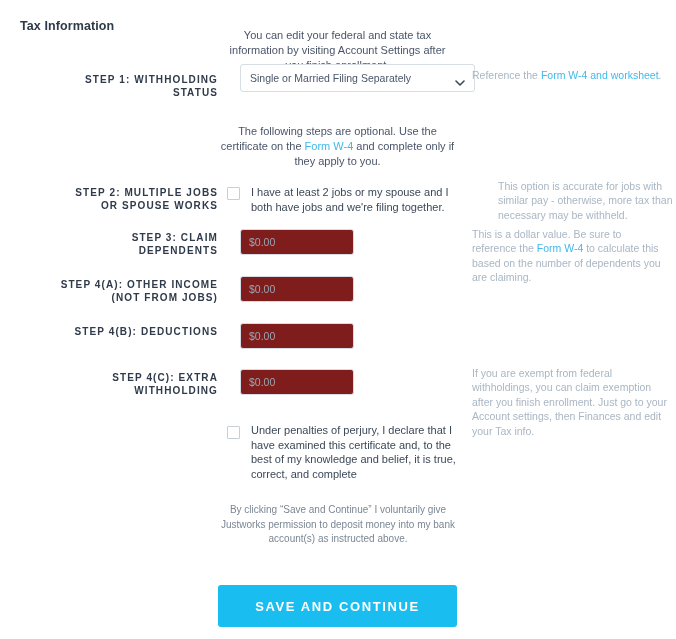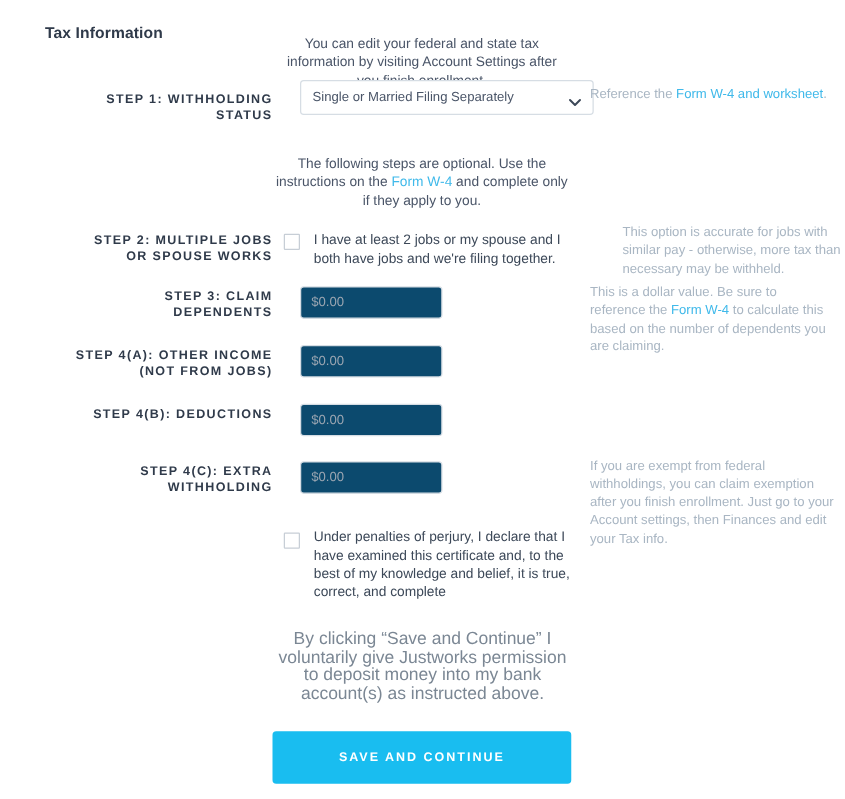--- a/index.html
+++ b/index.html
@@ -15,21 +15,21 @@
     overflow: hidden;
   }
   .page {
     position: relative;
     width: 676px;
     height: 639px;
   }
   
   .section-title {
     position: absolute;
-    left: 36px;
+    left: 20px;
     top: 19px;
     font-size: 12.5px;
     font-weight: bold;
     color: #2f3a4a;
     letter-spacing: 0.1px;
   }
   
   .intro {
     position: absolute;
     left: 220px;
@@ -95,21 +95,21 @@
     top: 9px;
     width: 10px;
     height: 10px;
   }
   
   .text-input {
     width: 114px;
     height: 26px;
     border: 1px solid #d6dde4;
     border-radius: 3px;
-    background: #0c4a6e;
+    background: #7f1d1d;
     box-sizing: border-box;
     font-family: "Liberation Sans", sans-serif;
     font-size: 10.5px;
     color: #9aa5b1;
     padding: 0 8px;
     outline: none;
   }
   .text-input::placeholder { color: #9aa5b1; }
   
   .opt-note {
@@ -144,37 +144,37 @@
     text-decoration: none;
   }
   .help-link { color: #3fb9ea; text-decoration: none; }
   
   .footer-note {
     position: absolute;
     left: 218px;
     top: 503px;
     width: 240px;
     text-align: center;
-    font-size: 14px;
+    font-size: 10px;
     line-height: 14.6px;
     color: #7b8794;
   }
   
   .submit-btn {
     position: absolute;
     left: 218px;
     top: 585px;
     width: 239px;
     height: 42px;
     background: #19bdf0;
     border: none;
     border-radius: 3px;
     color: #ffffff;
     font-family: "Liberation Sans", sans-serif;
-    font-size: 10px;
+    font-size: 13px;
     font-weight: bold;
     letter-spacing: 1.6px;
     cursor: pointer;
   }
 </style>
 </head>
 <body>
 
 <div class="page">
 
@@ -193,21 +193,21 @@
             </svg>
         </span>
       </div>
     </div>
     <div class="row-help" style="top:4px;">
       <span>Reference the </span><a class="help-link" href="#">Form W-4 and worksheet</a><span>.</span>
     </div>
   </div>
 
   <div class="opt-note">
-    <span>The following steps are optional. Use the instructions on the </span><a class="link" href="#">Form W-4</a><span> and complete only if they apply to you.</span>
+    <span>The following steps are optional. Use the certificate on the </span><a class="link" href="#">Form W-4</a><span> and complete only if they apply to you.</span>
   </div>
 
   <div class="row" style="top:185px;">
     <div class="row-label" style="top:1px;">Step 2: Multiple Jobs or Spouse Works</div>
     <span class="cb-wrap" style="left:227px; top:2px;"></span>
     <div class="cb-text" style="left:251px; top:0; width:200px;">I have at least 2 jobs or my spouse and I both have jobs and we're filing together.</div>
     <div class="row-help" style="top:-6px;margin-left:26px;">This option is accurate for jobs with similar pay - otherwise, more tax than necessary may be withheld.</div>
   </div>
 
   <div class="row" style="top:229px;">

